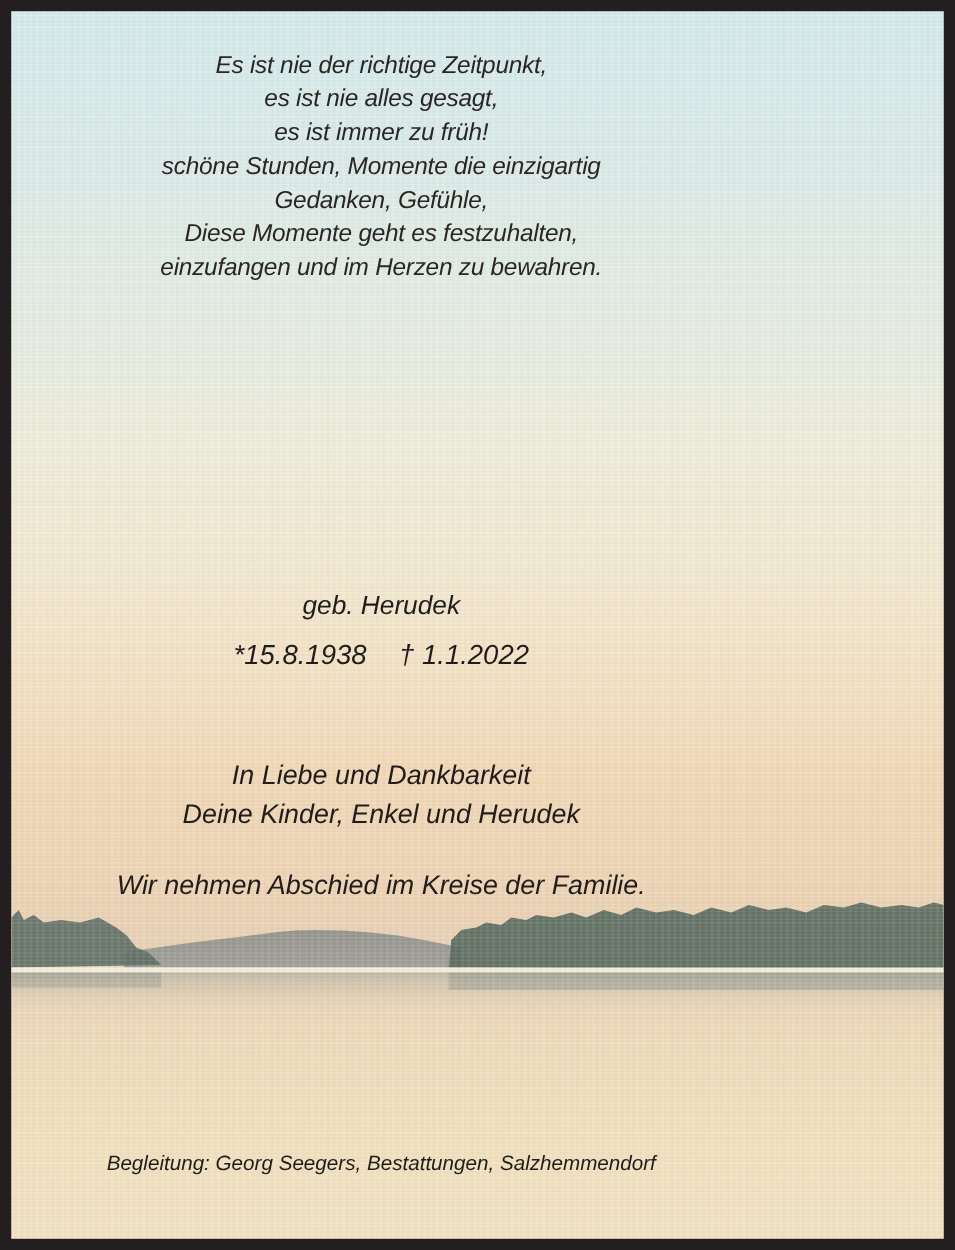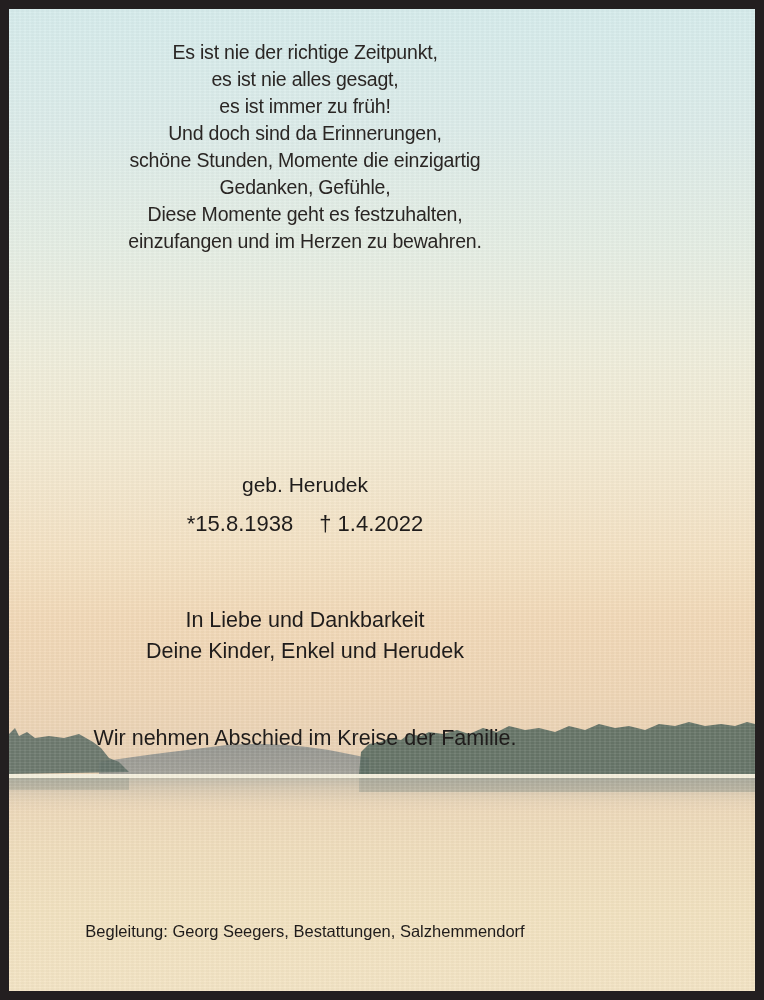--- a/index.html
+++ b/index.html
@@ -34,29 +34,29 @@
     position: absolute; inset: 0;
     background-image:
       repeating-linear-gradient(0deg, rgba(255,255,255,0.06) 0 1px, rgba(0,0,0,0.015) 1px 3px),
       repeating-linear-gradient(90deg, rgba(255,255,255,0.05) 0 2px, rgba(0,0,0,0.012) 2px 5px);
     pointer-events: none;
   }
   
   .landscape { position: absolute; left: 0; top: 705px; width: 746px; height: 100px; }
   .landscape svg { display: block; }
 
-  .block { position: absolute; left: 0; width: 592px; text-align: center; }
+  .block { position: absolute; left: 0; width: 592px; text-align: center; font-style: italic; }
   .poem { top: 30px; font-size: 19.5px; line-height: 27px; letter-spacing: -0.2px; color: #2a2624; }
   .poem div { white-space: nowrap; }
   .name { top: 398px; font-size: 46px; font-weight: bold; letter-spacing: -0.5px; line-height: 56px; color: #1c1918; }
   .born { top: 462px; font-size: 21px; line-height: 28px; }
   .dates { top: 500px; font-size: 22px; line-height: 30px; }
   .dates .gap { display: inline-block; width: 26px; }
   .thanks { top: 596px; font-size: 21.5px; line-height: 31px; }
-  .farewell { top: 714px; font-size: 21.5px; line-height: 30px; }
+  .farewell { top: 684px; font-size: 21.5px; line-height: 30px; }
   .address { top: 785px; font-size: 21.5px; line-height: 31px; }
   .escort { top: 910px; font-size: 16.5px; line-height: 24px; }
 </style>
 </head>
 <body>
 
 <div class="card">
 
   <div class="landscape">
     <svg width="746" height="100" viewBox="0 0 746 100">
@@ -84,31 +84,30 @@
       <rect x="0" y="64" width="120" height="12" fill="#7d8a82" opacity="0.3"></rect>
     </svg>
   </div>
 
   <div class="texture"></div>
 
   <div class="block poem">
     <div>Es ist nie der richtige Zeitpunkt,</div>
     <div>es ist nie alles gesagt,</div>
     <div>es ist immer zu früh!</div>
-    <div>Und doch sind da Erinnerungen,</div>
     <div>schöne Stunden, Momente die einzigartig</div>
     <div>Gedanken, Gefühle,</div>
     <div>Diese Momente geht es festzuhalten,</div>
     <div>einzufangen und im Herzen zu bewahren.</div>
   </div>
 
   <div class="block born">geb. Herudek</div>
 
   <div class="block dates">
-    <span>*15.8.1938</span><span class="gap"></span><span>† 1.4.2022</span>
+    <span>*15.8.1938</span><span class="gap"></span><span>† 1.1.2022</span>
   </div>
 
   <div class="block thanks">
     <div>In Liebe und Dankbarkeit</div>
     <div>Deine Kinder, Enkel und Herudek</div>
   </div>
 
   <div class="block farewell">Wir nehmen Abschied im Kreise der Familie.</div>
 
 

